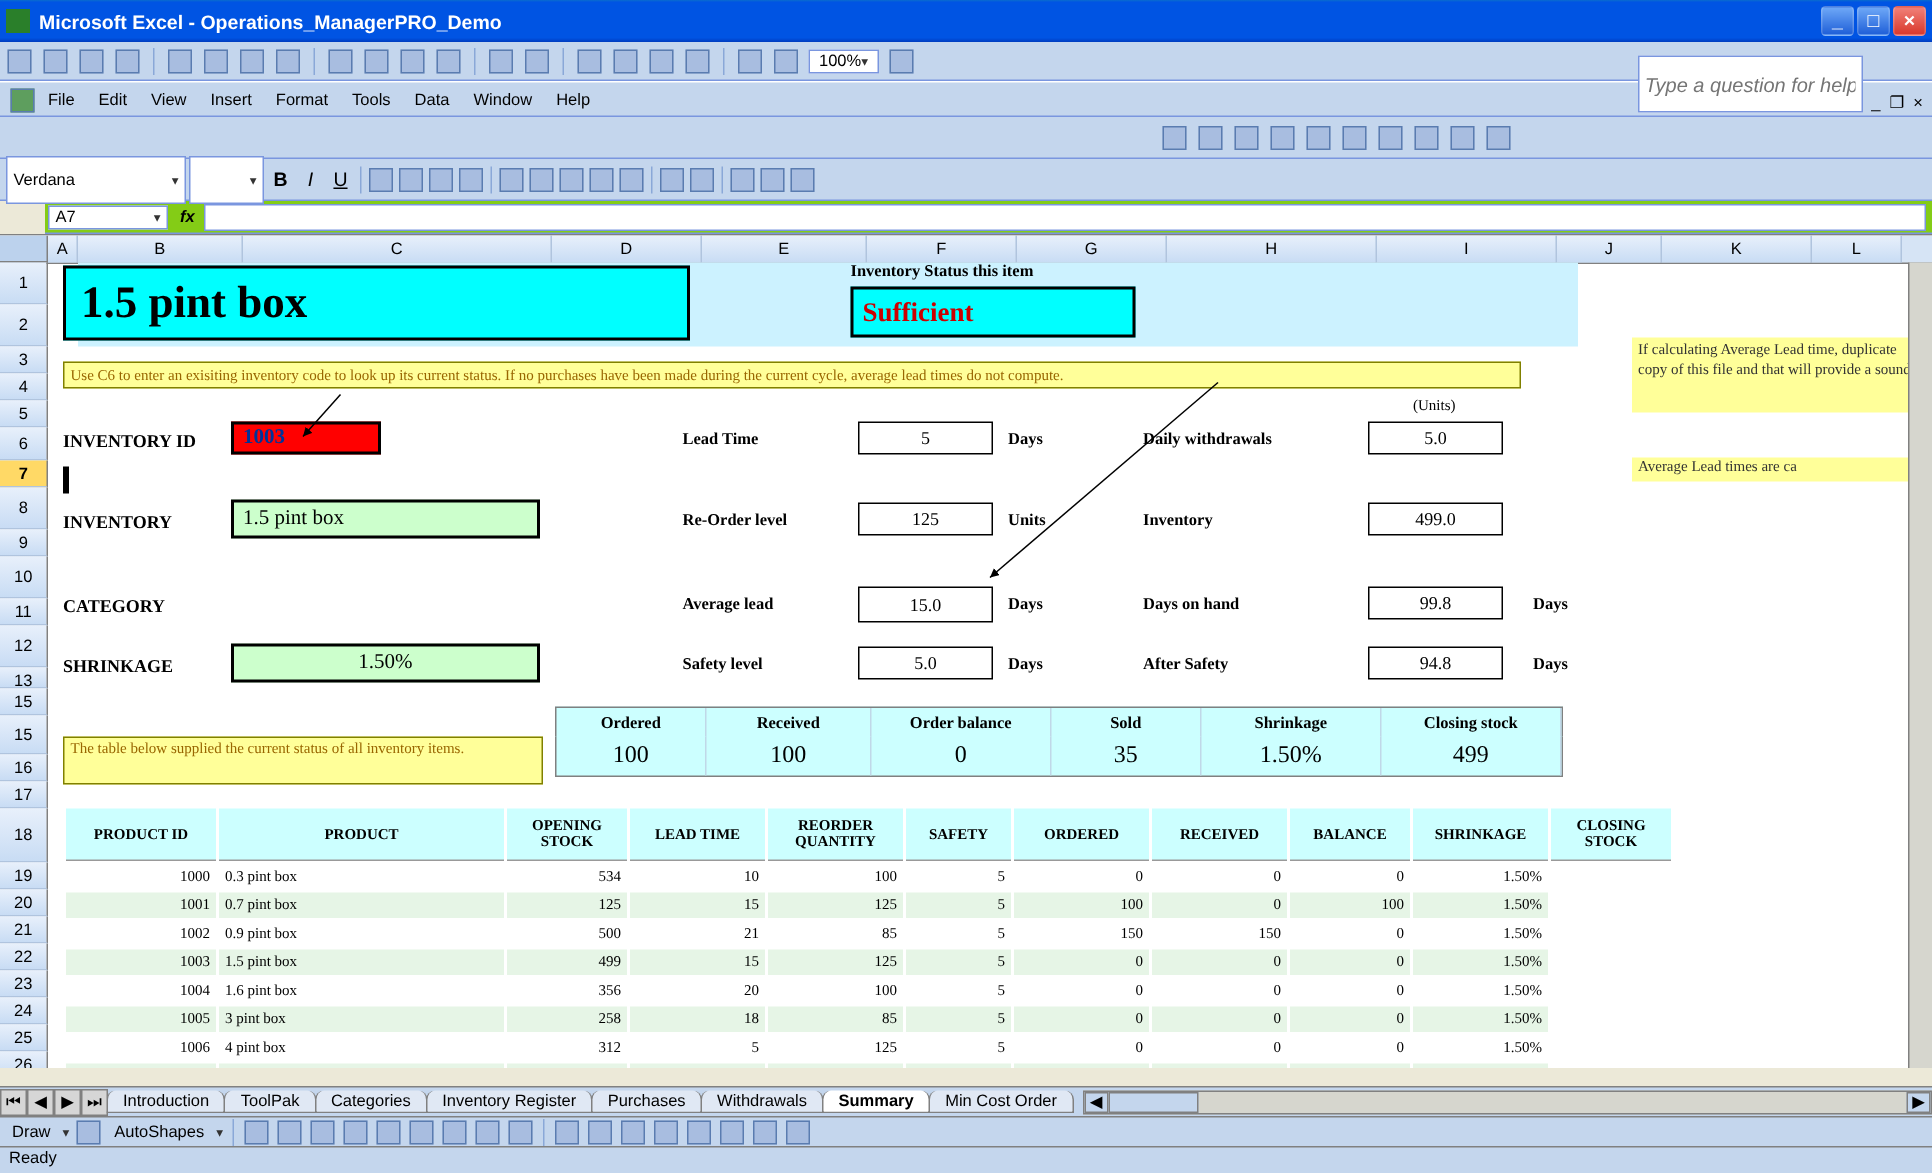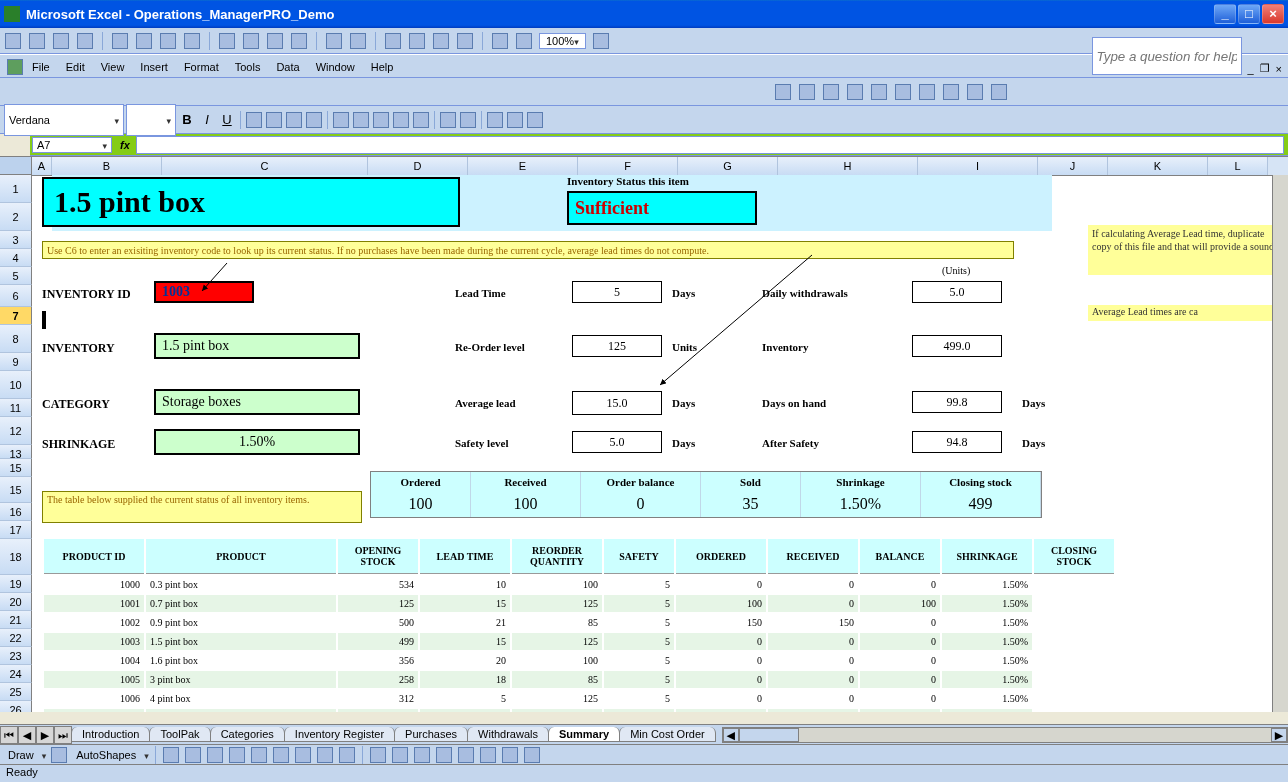--- a/index.html
+++ b/index.html
@@ -247,21 +247,20 @@
     <div class="side-note2">Average Lead times are ca</div>
     <div class="units-lbl-top" style="left:910px;top:90px;">(Units)</div>
 
     <div class="field-label" style="left:10px;top:112px">INVENTORY ID</div>
     <div class="field-box red-box" style="left:122px;top:106px;width:100px;height:22px">1003</div>
 
     <div class="field-label" style="left:10px;top:166px">INVENTORY</div>
     <div class="field-box green-box" style="left:122px;top:158px;width:206px;height:26px">1.5 pint box</div>
 
     <div class="field-label" style="left:10px;top:222px">CATEGORY</div>
-    <div class="field-box green-box" style="left:122px;top:214px;width:206px;height:26px">Storage boxes</div>
 
     <div class="field-label" style="left:10px;top:262px">SHRINKAGE</div>
     <div class="field-box green-box" style="left:122px;top:254px;width:206px;height:26px;justify-content:center">1.50%</div>
 
     <div class="field-label" style="left:423px;top:112px;font-weight:bold;font-size:11px">Lead Time</div>
     <div class="field-box white-box" style="left:540px;top:106px;width:90px;height:22px">5</div>
     <div class="unit-lbl" style="left:640px;top:112px">Days</div>
 
     <div class="field-label" style="left:423px;top:166px;font-size:11px">Re-Order level</div>
     <div class="field-box white-box" style="left:540px;top:160px;width:90px;height:22px">125</div>

